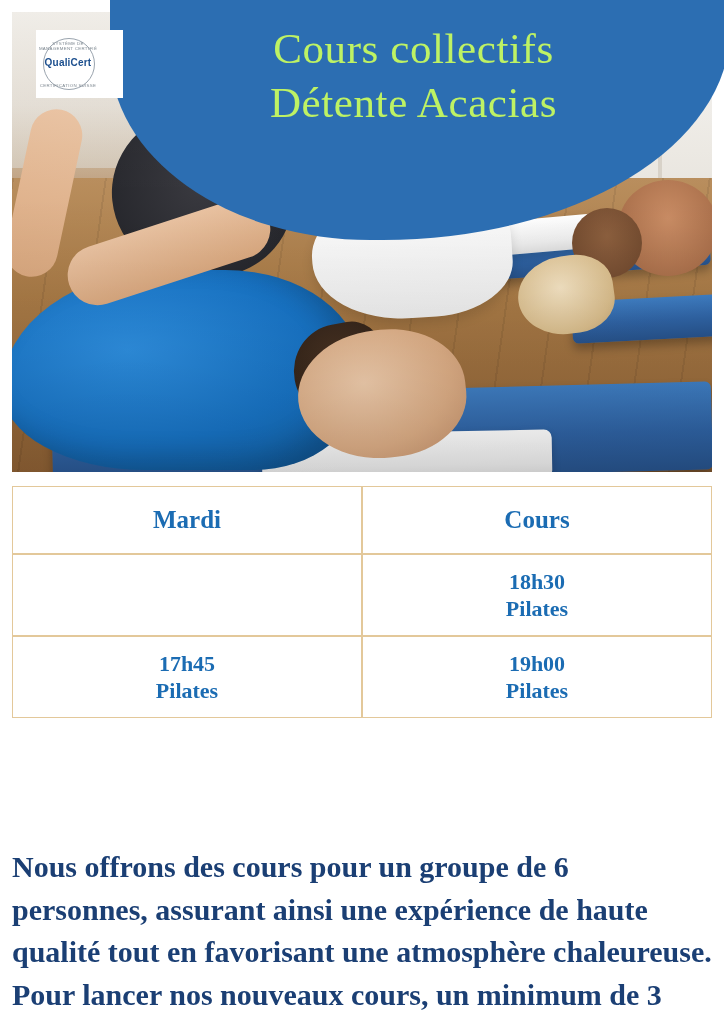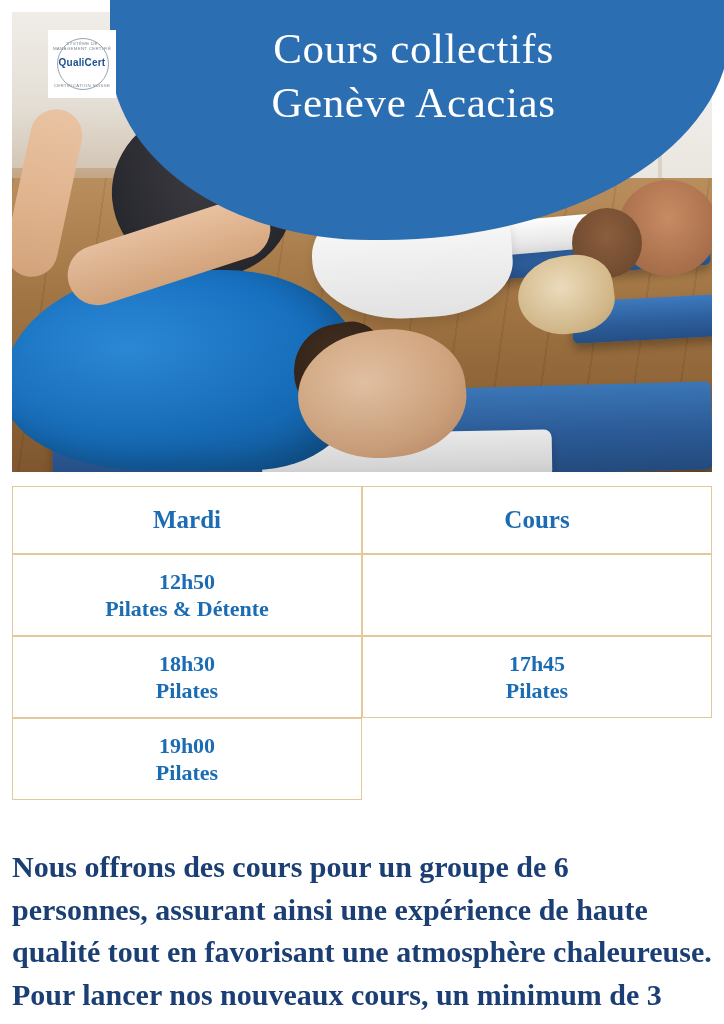--- a/index.html
+++ b/index.html
@@ -153,41 +153,41 @@
     border-radius: 0 0 56% 42% / 0 0 70% 62%;
     z-index: 3;
   }
   .title-blob .title-wrap {
     position: absolute;
     left: 0; right: 40px;
     top: 82px;
     text-align: center;
   }
   .title-line {
-    color: #ffffff;
+    color: #bef264;
     font-family: "Liberation Serif", serif;
     font-size: 43px;
     line-height: 1.26;
     letter-spacing: 0.6px;
     font-weight: 400;
     margin-left: 27px;
   }
 
   
   .logo {
     position: absolute;
-    left: 48px;
+    left: 36px;
     top: 30px;
-    width: 68px;
+    width: 87px;
     height: 68px;
     background: #ffffff;
     z-index: 5;
     display: flex;
     align-items: center;
-    justify-content: center;
+    justify-content: flex-start;
   }
   .logo-inner { position: relative; width: 64px; height: 64px; }
   .logo-text {
     position: absolute;
     left: 0; right: 0; top: 25px;
     text-align: center;
     color: #1c4f8e;
     font-family: "Liberation Sans", sans-serif;
     font-size: 10px;
     font-weight: bold;
@@ -287,21 +287,21 @@
   <div class="body-blue"></div>
   <div class="arm-skin a2"></div>
   <div class="hair-dark"></div>
   <div class="head-skin"></div>
   <div class="photo-shade"></div>
 </div>
 
 <div class="title-blob">
   <div class="title-wrap">
     <div class="title-line">Cours collectifs</div>
-    <div class="title-line">Genève Acacias</div>
+    <div class="title-line">Détente Acacias</div>
   </div>
 </div>
 
 <div class="logo">
   <div class="logo-inner">
     <div class="logo-ring"></div>
     <div class="logo-arc-text">SYSTÈME DE MANAGEMENT CERTIFIÉ</div>
     <div class="logo-text">QualiCert</div>
     <div class="logo-arc-text bottom">CERTIFICATION SUISSE</div>
   </div>
@@ -309,24 +309,20 @@
 
 <div class="schedule">
 
   <div class="cell header">
     <span class="day">Mardi</span>
   </div>
   <div class="cell header">
     <span class="day">Cours</span>
   </div>
 
-  <div class="cell slot">
-    <span class="time">12h50</span>
-    <span class="activity">Pilates &amp; Détente</span>
-  </div>
   <div class="cell slot empty">
     <span class="time"></span>
     <span class="activity"></span>
   </div>
 
   <div class="cell slot">
     <span class="time">18h30</span>
     <span class="activity">Pilates</span>
   </div>
   <div class="cell slot">

